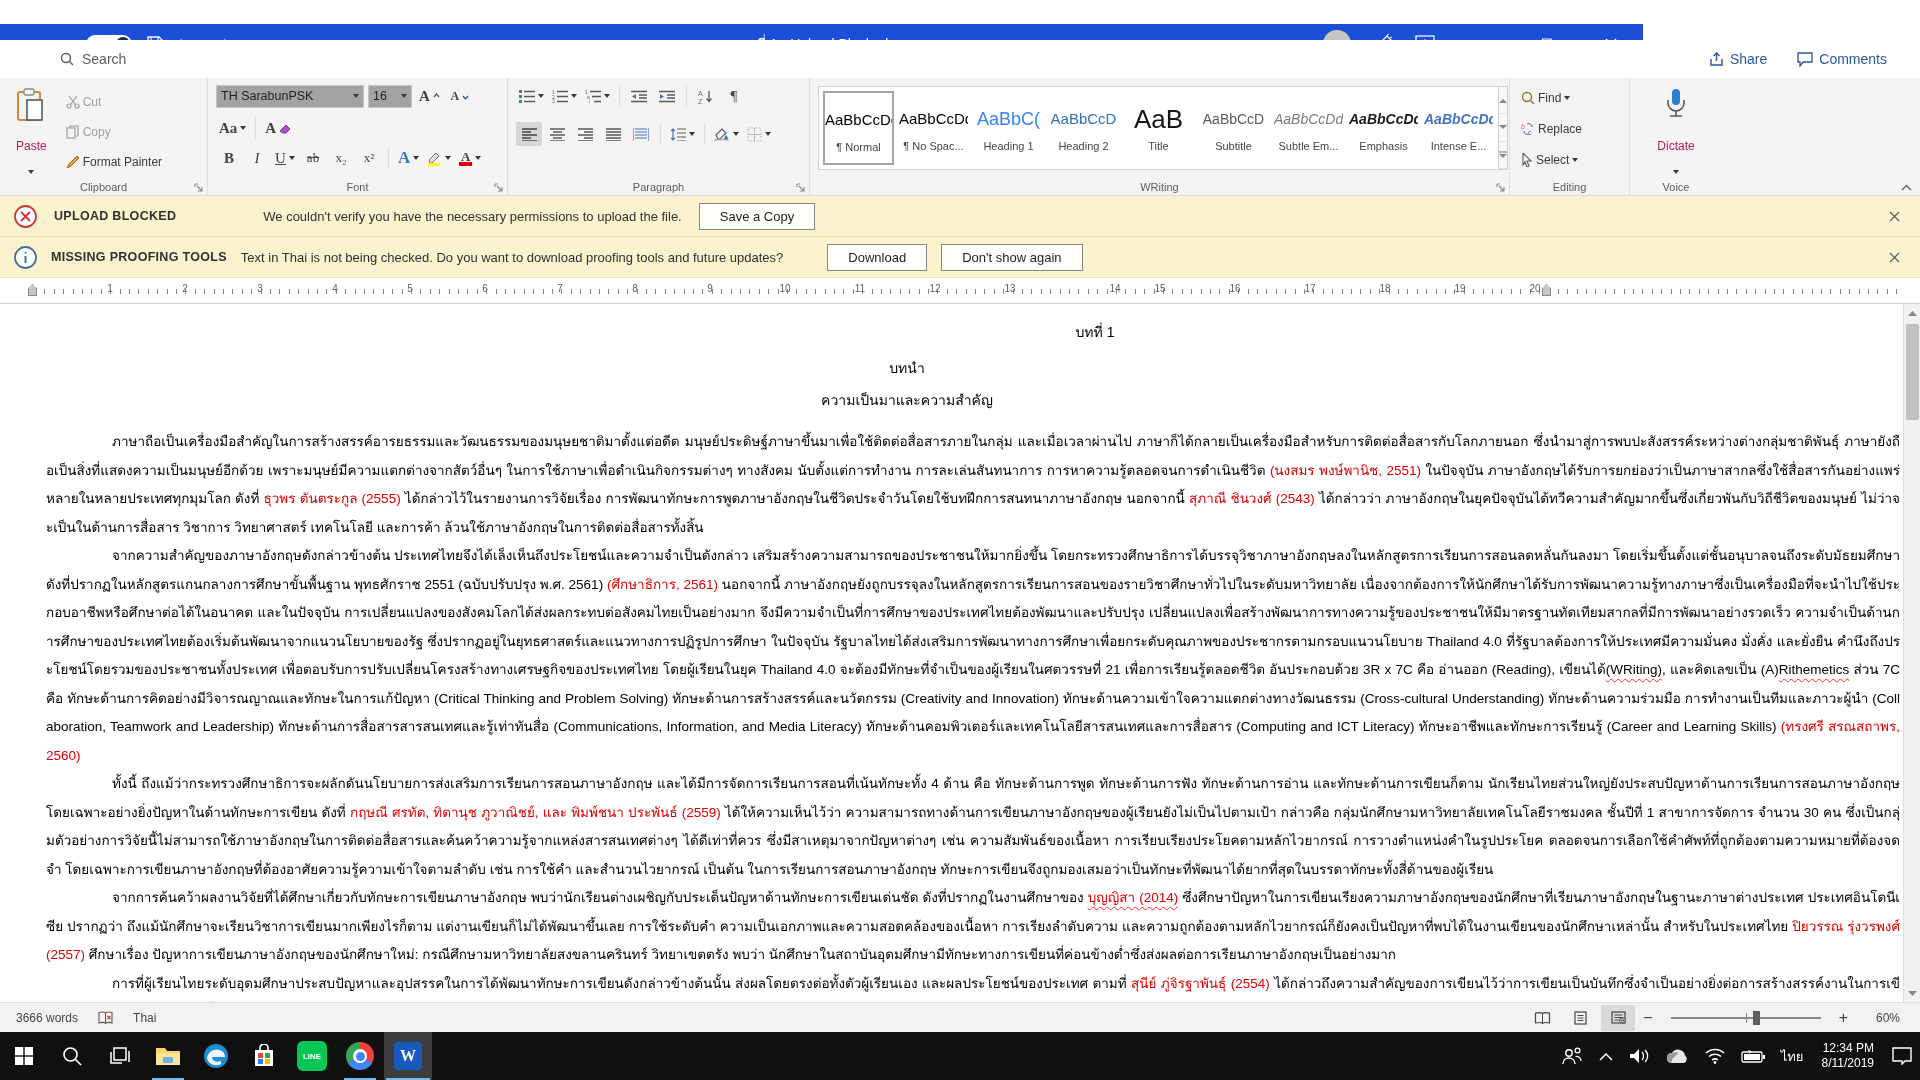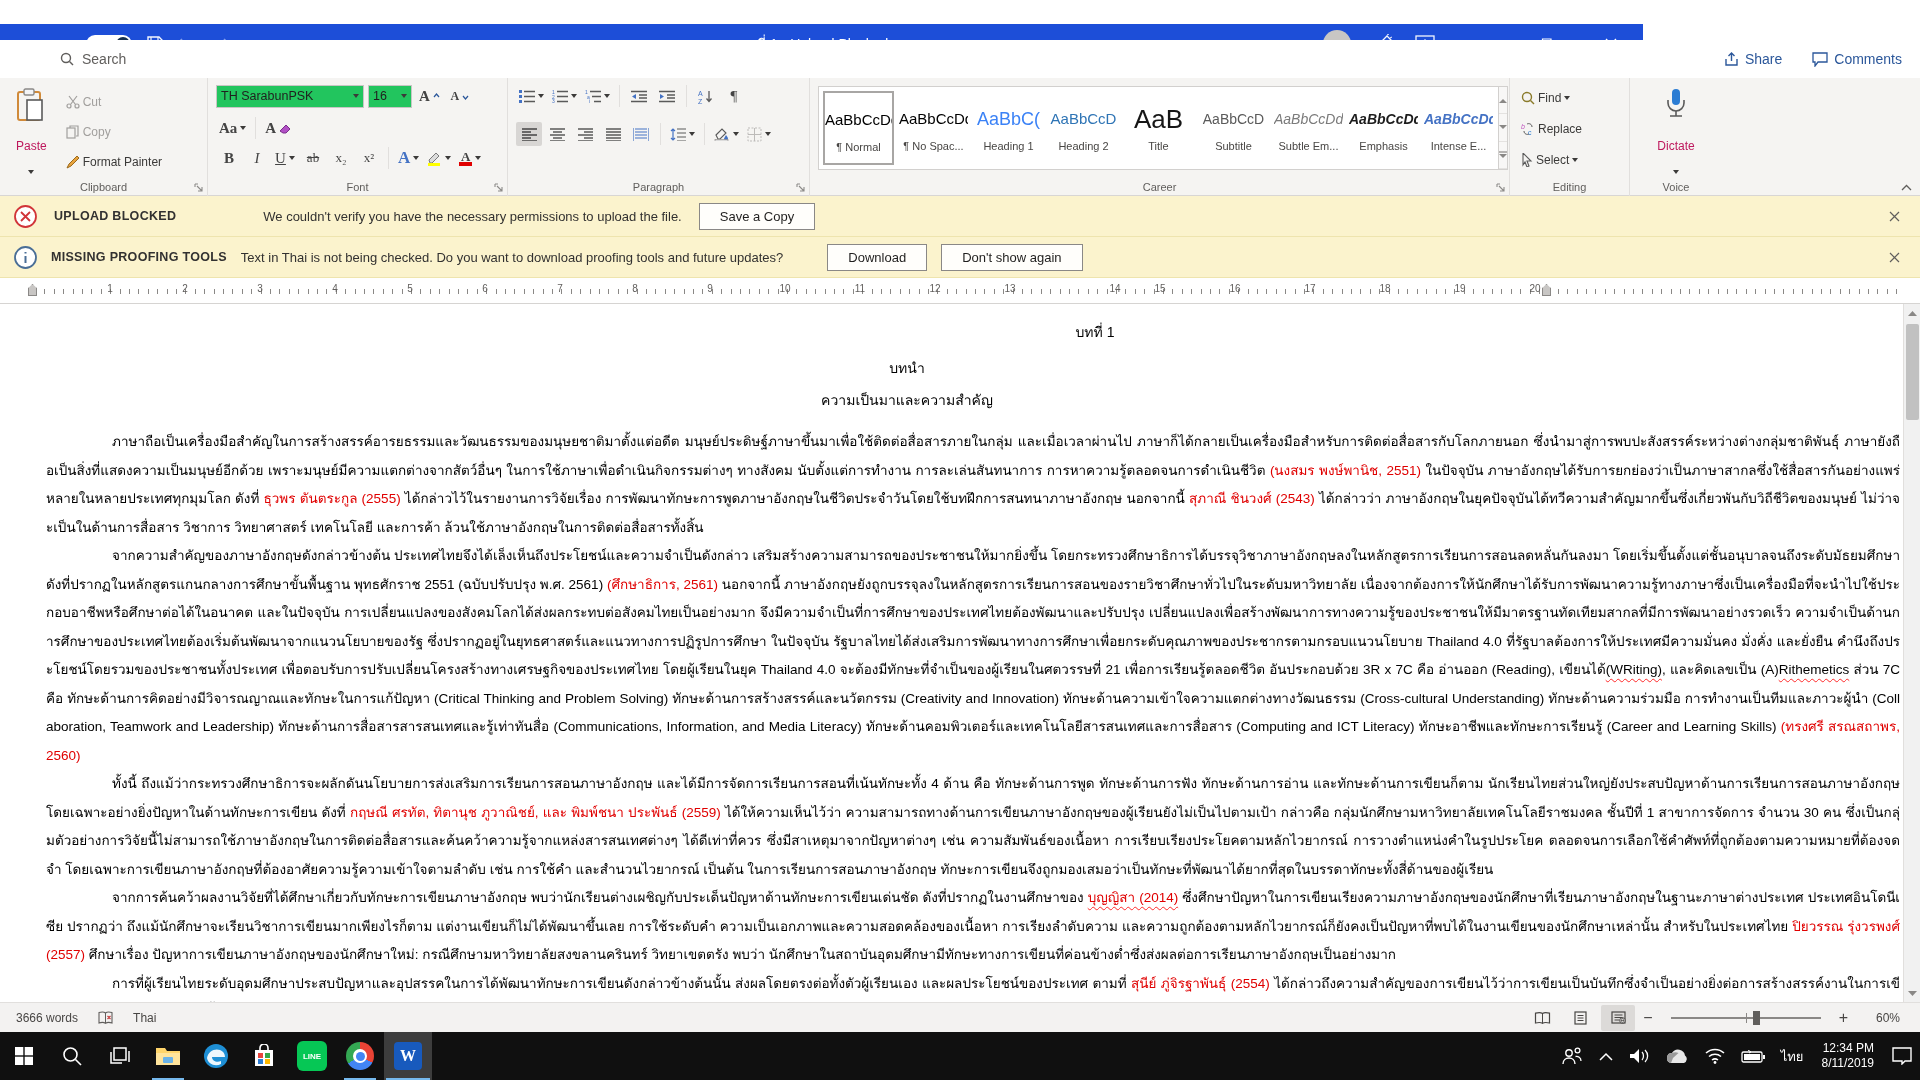--- a/index.html
+++ b/index.html
@@ -22,34 +22,34 @@
   .avatar{width:28px;height:28px;border-radius:50%;background:#c8c6c4;color:#5a5a5a;font-size:11px;font-weight:bold;display:flex;align-items:center;justify-content:center;}
   .caption-btn{width:44px;height:40px;display:flex;align-items:center;justify-content:center;cursor:pointer;}
   .carw{width:0;height:0;border-left:4px solid transparent;border-right:4px solid transparent;border-top:5px solid #fff;}
   .card{width:0;height:0;border-left:3.5px solid transparent;border-right:3.5px solid transparent;border-top:4px solid #3b3a39;}
 
   
   #tabsrow{position:absolute;left:0;top:40px;width:1920px;height:38px;background:#fff;display:flex;align-items:center;font-size:14px;color:#323130;}
   .tab{padding:0 13px;height:38px;display:flex;align-items:center;cursor:pointer;}
   .tab.active{color:#2b579a;font-weight:bold;box-shadow:inset 0 -3px 0 #2b579a;}
   #ribbon-search{display:flex;align-items:center;gap:8px;margin-left:60px;color:#605e5c;cursor:text;}
-  #tabs-right{margin-left:auto;display:flex;align-items:center;gap:6px;padding-right:6px;}
+  #tabs-right{margin-left:auto;display:flex;align-items:center;gap:6px;padding-right:21px;}
   .tr-btn{display:flex;align-items:center;gap:6px;color:#2b579a;font-size:14px;padding:4px 12px;cursor:pointer;}
 
   
   #ribbon{position:absolute;left:0;top:78px;width:1920px;height:118px;background:#f5f4f2;border-bottom:1px solid #d8d6d4;display:flex;}
   .group{position:relative;height:118px;border-right:1px solid #e1dfdd;padding:6px 8px 20px 8px;}
   .glabel{position:absolute;bottom:3px;left:0;right:0;text-align:center;font-size:11px;color:#605e5c;}
   .launcher{position:absolute;bottom:4px;right:4px;cursor:pointer;opacity:.7;}
   .smalltxt{font-size:12px;color:#3b3a39;}
   .dim-t{color:#a19f9d;}
   .row{display:flex;align-items:center;}
   .icbtn{height:24px;min-width:26px;display:flex;align-items:center;justify-content:center;gap:3px;padding:0 3px;border-radius:2px;cursor:pointer;}
   .sep-v{width:1px;height:22px;background:#e1dfdd;margin:0 4px;}
-  .combo{height:23px;background:#22c55e;border:1px solid #c8c6c4;display:flex;align-items:center;justify-content:space-between;font-size:12.5px;color:#201f1e;padding:0 4px;cursor:pointer;}
+  .combo{height:23px;background:#a3a3a3;border:1px solid #c8c6c4;display:flex;align-items:center;justify-content:space-between;font-size:12.5px;color:#201f1e;padding:0 4px;cursor:pointer;}
   .bigbtn{display:flex;flex-direction:column;align-items:center;gap:17px;font-size:12px;color:#be185d;cursor:pointer;padding:4px 8px;border-radius:2px;}
   .letter{font-family:"Liberation Serif",serif;font-size:15px;font-weight:bold;color:#444;}
 
   
   #styles-gallery{display:flex;gap:4px;background:#fff;border:1px solid #d2d0ce;padding:4px;height:84px;margin-top:2px;}
   .chip{width:71px;height:74px;padding-top:10px;text-align:center;cursor:pointer;border:1px solid transparent;overflow:hidden;}
   .chip.selected{border:2px solid #a8a6a4;background:#fff;}
   .chip .sample{display:block;height:36px;line-height:34px;white-space:nowrap;}
   .chip .cname{display:block;font-size:11px;color:#484644;margin-top:2px;white-space:nowrap;}
   .s-normal{font-size:15px;color:#000;}
@@ -506,21 +506,21 @@
             <path d="M0 0l4 4 4-4z" fill="#8a8886"></path>
           </svg>
         </div>
       <div>
           <svg width="8" height="8" viewBox="0 0 8 8">
             <path d="M0 1h8" stroke="#8a8886" stroke-width="1.2"></path>
             <path d="M0 3l4 4 4-4z" fill="#8a8886"></path>
           </svg>
         </div>
     </div>
-    <span class="glabel">Career</span>
+    <span class="glabel">WRiting</span>
     <span class="launcher">
         <svg width="9" height="9" viewBox="0 0 9 9">
           <path d="M1 1v3M1 1h3M3 3l5 5M8 4v4H4" fill="none" stroke="#605e5c" stroke-width="1.1"></path>
         </svg>
       </span>
   </div>
 
   <div class="group" style="width:120px;">
     <div style="display:flex;flex-direction:column;gap:7px;padding-top:2px;">
       <span class="icbtn smalltxt" style="justify-content:flex-start;">

